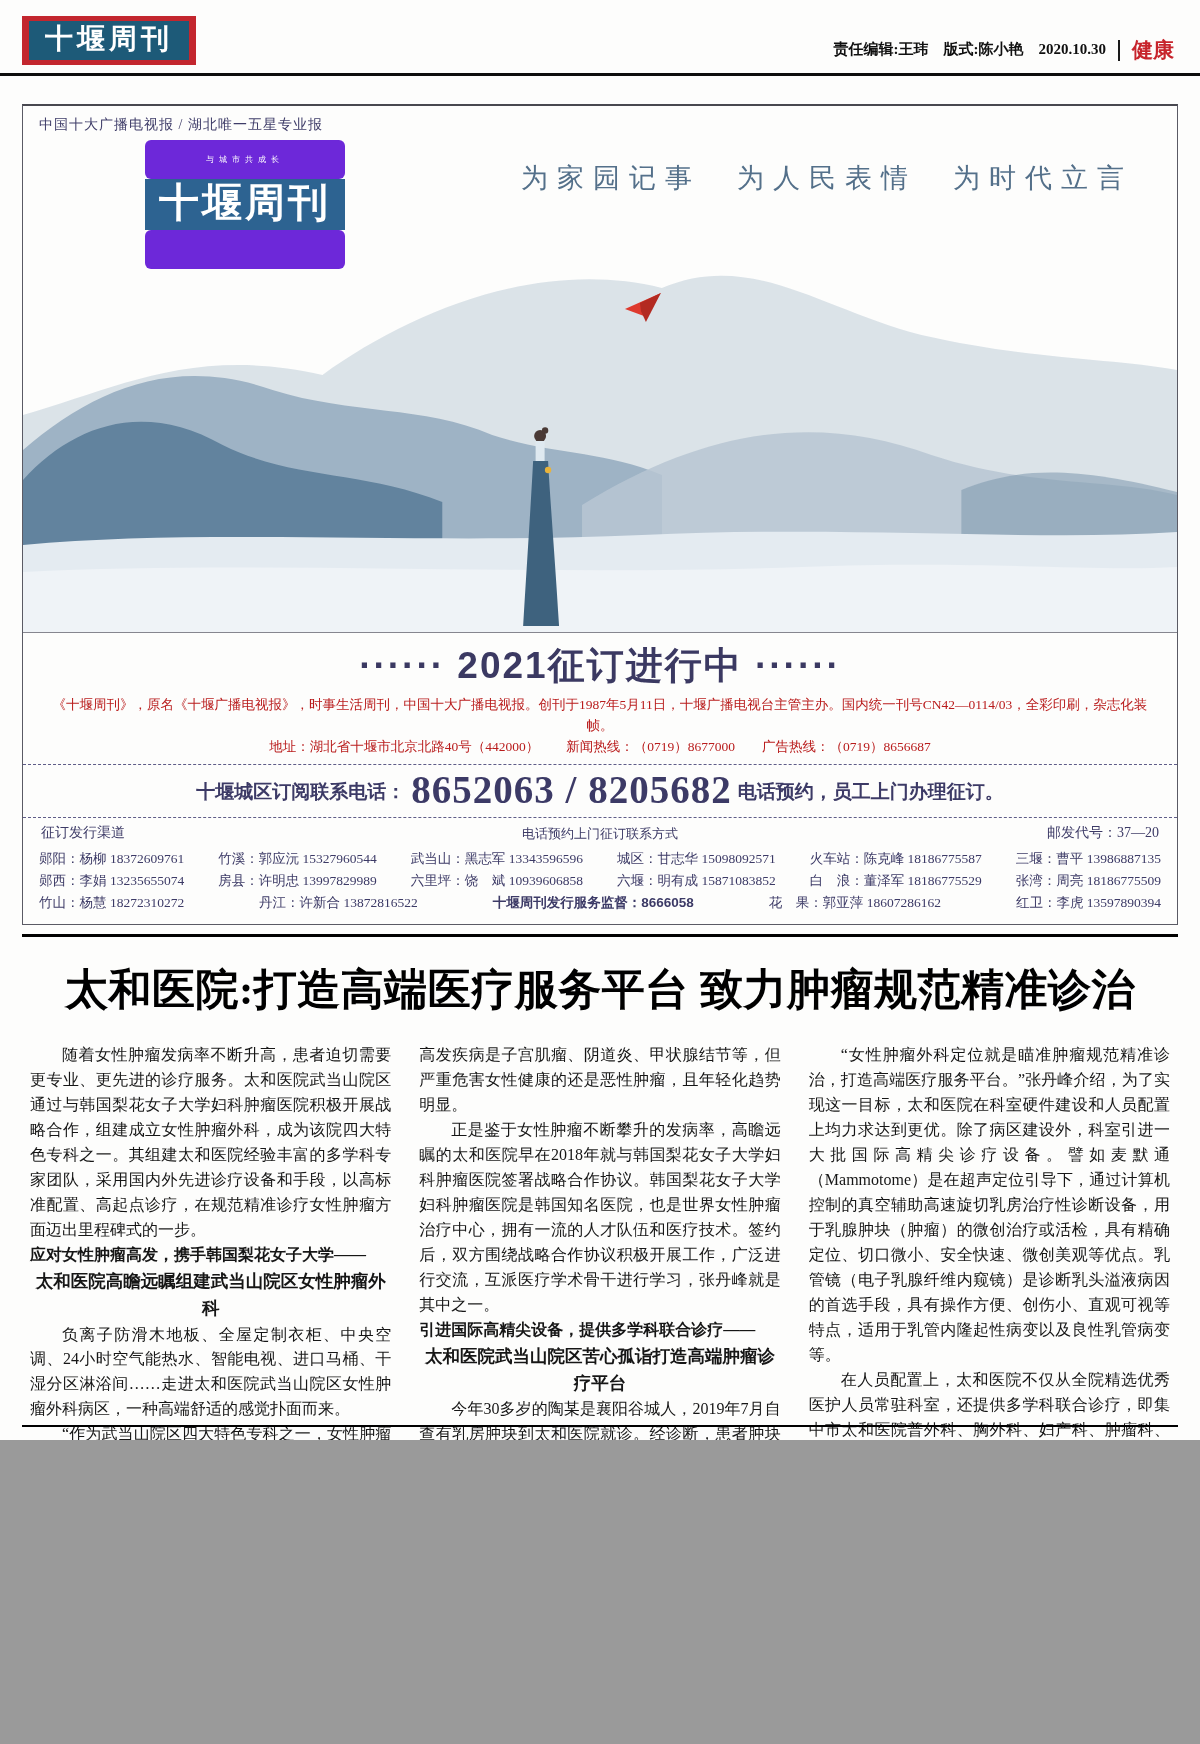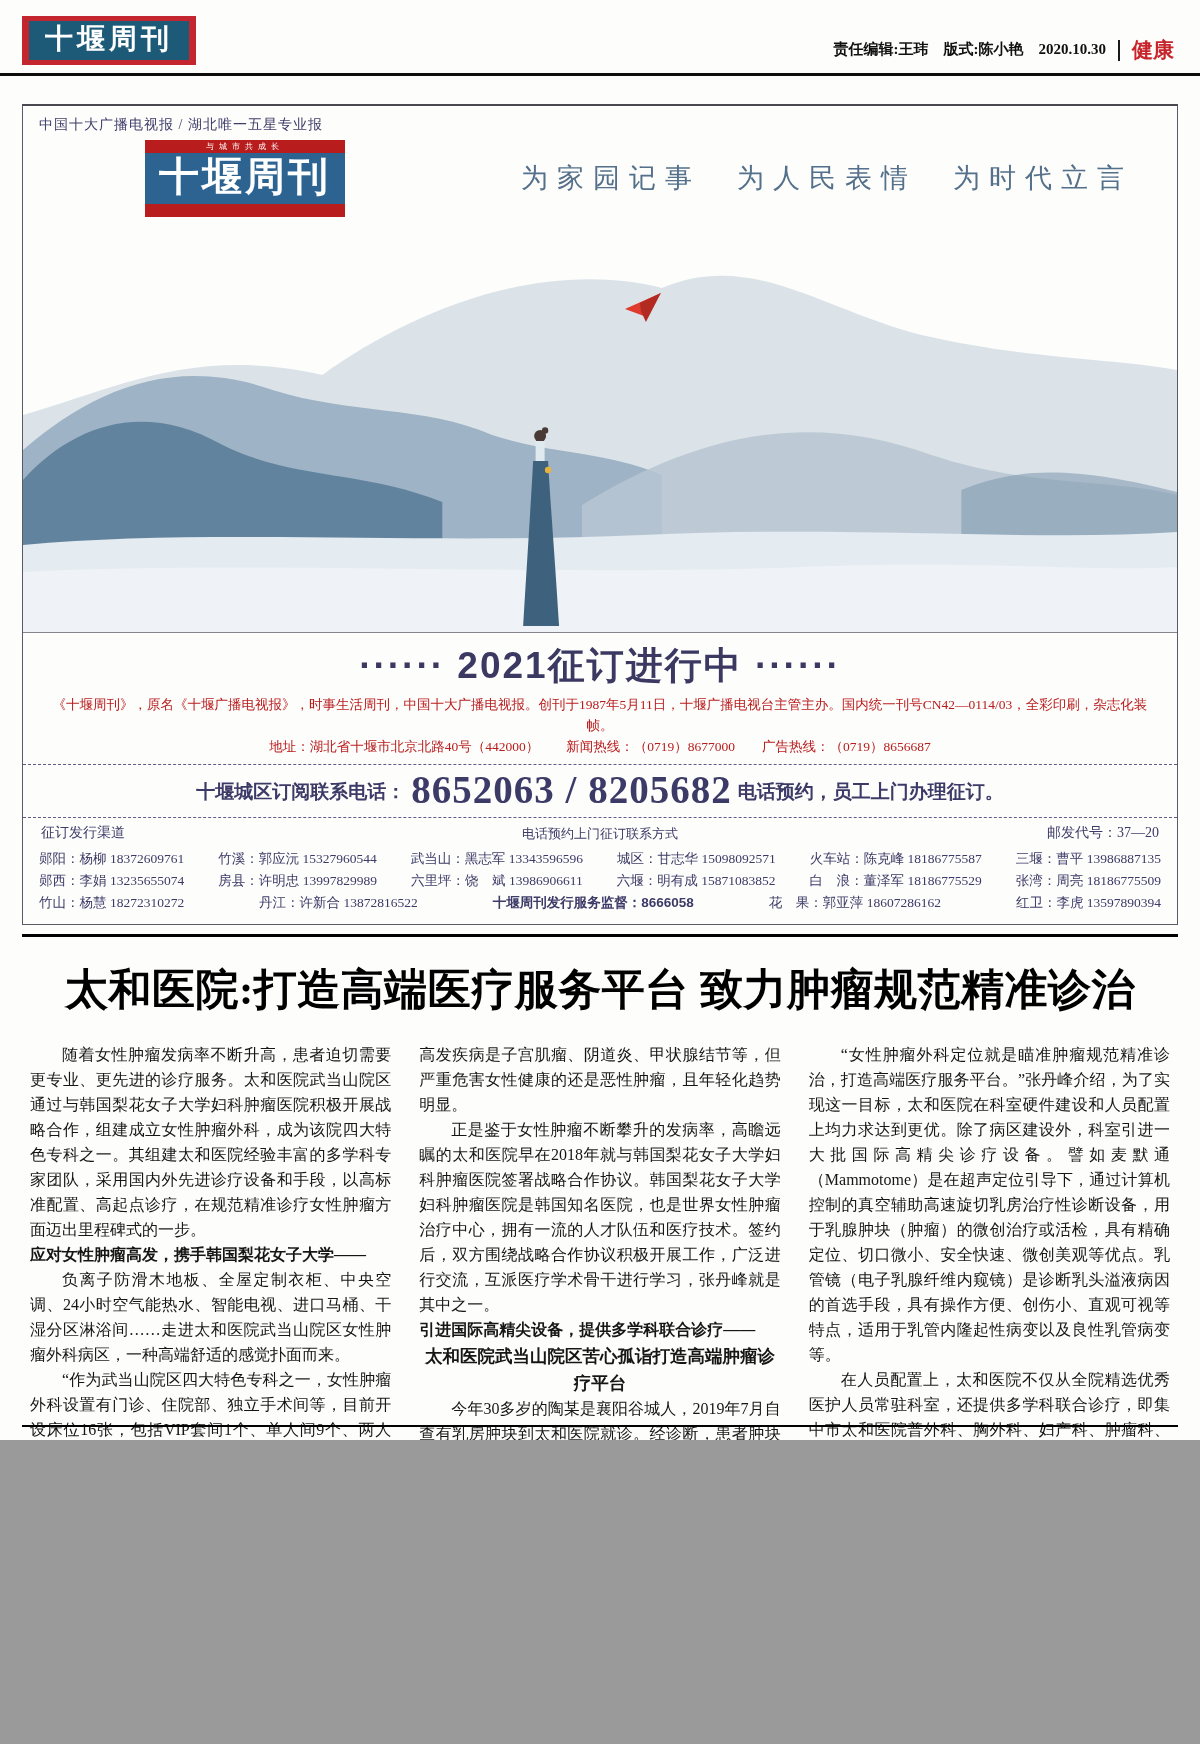--- a/index.html
+++ b/index.html
@@ -19,22 +19,22 @@
     color:#101010; padding-bottom:4px; }
   .section-tag { color:#c7242c; font-size:21px; font-weight:bold;
     border-left:2.5px solid #1a1a1a; padding-left:12px; line-height:1; }
   
   .ad-box { margin:28px 22px 0; border:1px solid #5a5a64; border-top:2px solid #48484f;
     color:#3c3a66; position:relative; }
   .ad-tagline { font-size:14px; padding:10px 0 0 16px; color:#3e3c68; letter-spacing:1px; }
   .brand-row { display:flex; justify-content:space-between; align-items:flex-start;
     padding:6px 44px 0 122px; height:92px; }
   .ad-logo { text-align:center; display:inline-block; }
-  .ad-logo .bar { background:#b91c1c; color:#fff; font-size:8px; letter-spacing:5px;
-    padding:1px 2px; line-height:1.4; font-family:"Liberation Sans", sans-serif; }
+  .ad-logo .bar { background:#6d28d9; color:#fff; font-size:8px; letter-spacing:5px;
+    padding:14px 2px; line-height:1.4; font-family:"Liberation Sans", sans-serif;border-radius:6px; }
   .ad-logo .mid { background:#2d6391; color:#fff; font-weight:bold; font-size:40px;
     letter-spacing:3px; padding:1px 14px 4px; line-height:1.15; }
   .ad-slogan { font-size:27px; color:#54708a; letter-spacing:9px; margin-top:20px; }
   .mountain-svg { display:block; width:100%; height:392px; margin-top:14px; }
   .hr-thin { border:0; border-top:1px solid #86868f; margin:0; }
   .banner { text-align:center; font-family:"Liberation Sans", sans-serif; font-weight:bold;
     font-size:37px; color:#3b3962; padding:8px 0 2px; letter-spacing:2px; }
   .ad-intro { text-align:center; font-size:13.5px; line-height:1.55; color:#b91c1c;
     padding:2px 26px 6px; }
   .subscribe-row { border-top:1.5px dashed #5f5d88; border-bottom:1.5px dashed #5f5d88;
@@ -141,21 +141,21 @@
         <span>郧阳：杨柳 18372609761</span>
         <span>竹溪：郭应沅 15327960544</span>
         <span>武当山：黑志军 13343596596</span>
         <span>城区：甘志华 15098092571</span>
         <span>火车站：陈克峰 18186775587</span>
         <span>三堰：曹平 13986887135</span>
       </div>
       <div class="contact-row">
         <span>郧西：李娟 13235655074</span>
         <span>房县：许明忠 13997829989</span>
-        <span>六里坪：饶　斌 13986906611</span>
+        <span>六里坪：饶　斌 10939606858</span>
         <span>六堰：明有成 15871083852</span>
         <span>白　浪：董泽军 18186775529</span>
         <span>张湾：周亮 18186775509</span>
       </div>
       <div class="contact-row">
         <span>竹山：杨慧 18272310272</span>
         <span>丹江：许新合 13872816522</span>
         <span class="supervision">十堰周刊发行服务监督：8666058</span>
         <span>花　果：郭亚萍 18607286162</span>
         <span>红卫：李虎 13597890394</span>
@@ -166,20 +166,21 @@
   <div class="section-rule"></div>
 
   <div class="article">
     <div class="headline">太和医院:打造高端医疗服务平台 致力肿瘤规范精准诊治</div>
 
     <div class="columns">
 
       <div class="col">
         <p>随着女性肿瘤发病率不断升高，患者迫切需要更专业、更先进的诊疗服务。太和医院武当山院区通过与韩国梨花女子大学妇科肿瘤医院积极开展战略合作，组建成立女性肿瘤外科，成为该院四大特色专科之一。其组建太和医院经验丰富的多学科专家团队，采用国内外先进诊疗设备和手段，以高标准配置、高起点诊疗，在规范精准诊疗女性肿瘤方面迈出里程碑式的一步。</p>
         <p class="kicker noindent">应对女性肿瘤高发，携手韩国梨花女子大学——</p>
+        <p class="subhead noindent">太和医院高瞻远瞩组建武当山院区女性肿瘤外科</p>
         <p>负离子防滑木地板、全屋定制衣柜、中央空调、24小时空气能热水、智能电视、进口马桶、干湿分区淋浴间……走进太和医院武当山院区女性肿瘤外科病区，一种高端舒适的感觉扑面而来。</p>
         <p>“作为武当山院区四大特色专科之一，女性肿瘤外科设置有门诊、住院部、独立手术间等，目前开设床位16张，包括VIP套间1个、单人间9个、两人间3个，可极大满足患者对私密性和舒适性的要求。科室针对乳腺肿瘤、甲状腺肿瘤、妇科肿瘤、肺部肿瘤等各种女性肿瘤疾病，为患者提供个性化诊疗服务，包括术后功能锻炼和心理康复……”伴随着太和医院普外三病区副主任、太和医院武当山院区女性肿瘤外科主任张丹峰的介绍，女性肿瘤外科的“面纱”被层层揭开。</p>
         <p>近年来，女性恶性肿瘤发病率呈明显上升趋势，其中高发的包括乳腺恶性肿瘤、宫颈恶性肿瘤、甲状腺恶性肿瘤和肺部恶性肿瘤等。根据国家癌症中心2019年完成的中国恶性肿瘤流行情况报告显示，女性发病首位的是乳腺恶性肿瘤，每年发病30.4万人。张丹峰介绍，肿瘤是人体在各种致瘤因素下形成的一种新生物，有良性和恶性两种，后者就是通常所说的癌症。虽然女性的</p>
       </div>
 
       <div class="col">
         <p class="noindent">高发疾病是子宫肌瘤、阴道炎、甲状腺结节等，但严重危害女性健康的还是恶性肿瘤，且年轻化趋势明显。</p>
         <p>正是鉴于女性肿瘤不断攀升的发病率，高瞻远瞩的太和医院早在2018年就与韩国梨花女子大学妇科肿瘤医院签署战略合作协议。韩国梨花女子大学妇科肿瘤医院是韩国知名医院，也是世界女性肿瘤治疗中心，拥有一流的人才队伍和医疗技术。签约后，双方围绕战略合作协议积极开展工作，广泛进行交流，互派医疗学术骨干进行学习，张丹峰就是其中之一。</p>
         <p class="kicker noindent">引进国际高精尖设备，提供多学科联合诊疗——</p>
         <p class="subhead noindent">太和医院武当山院区苦心孤诣打造高端肿瘤诊疗平台</p>

